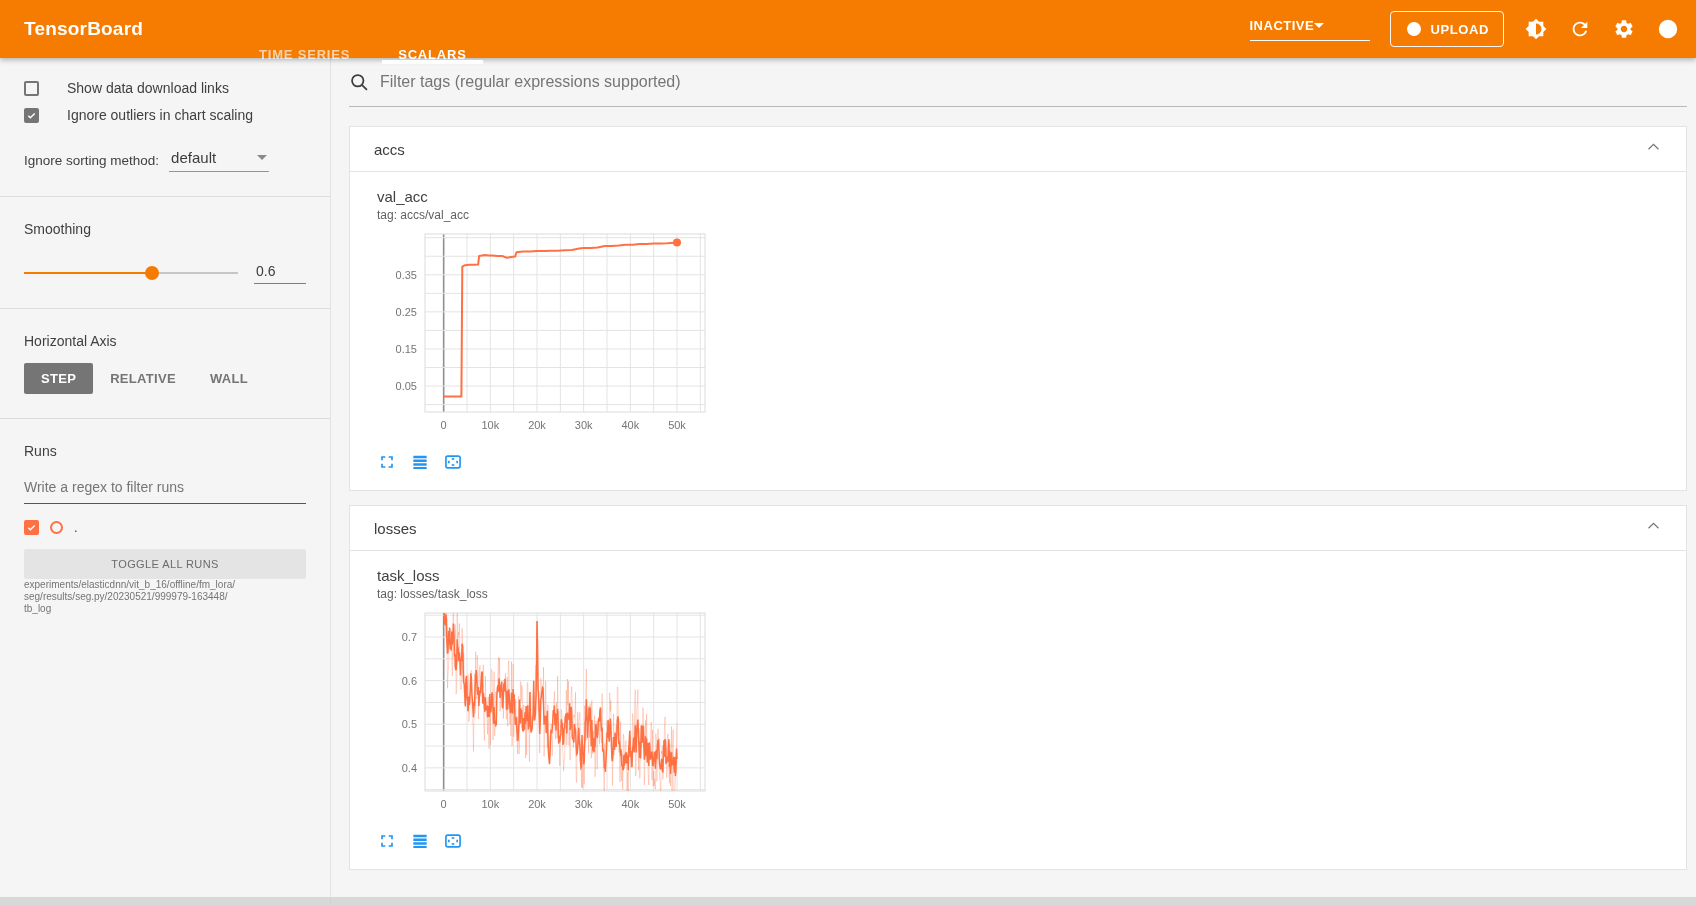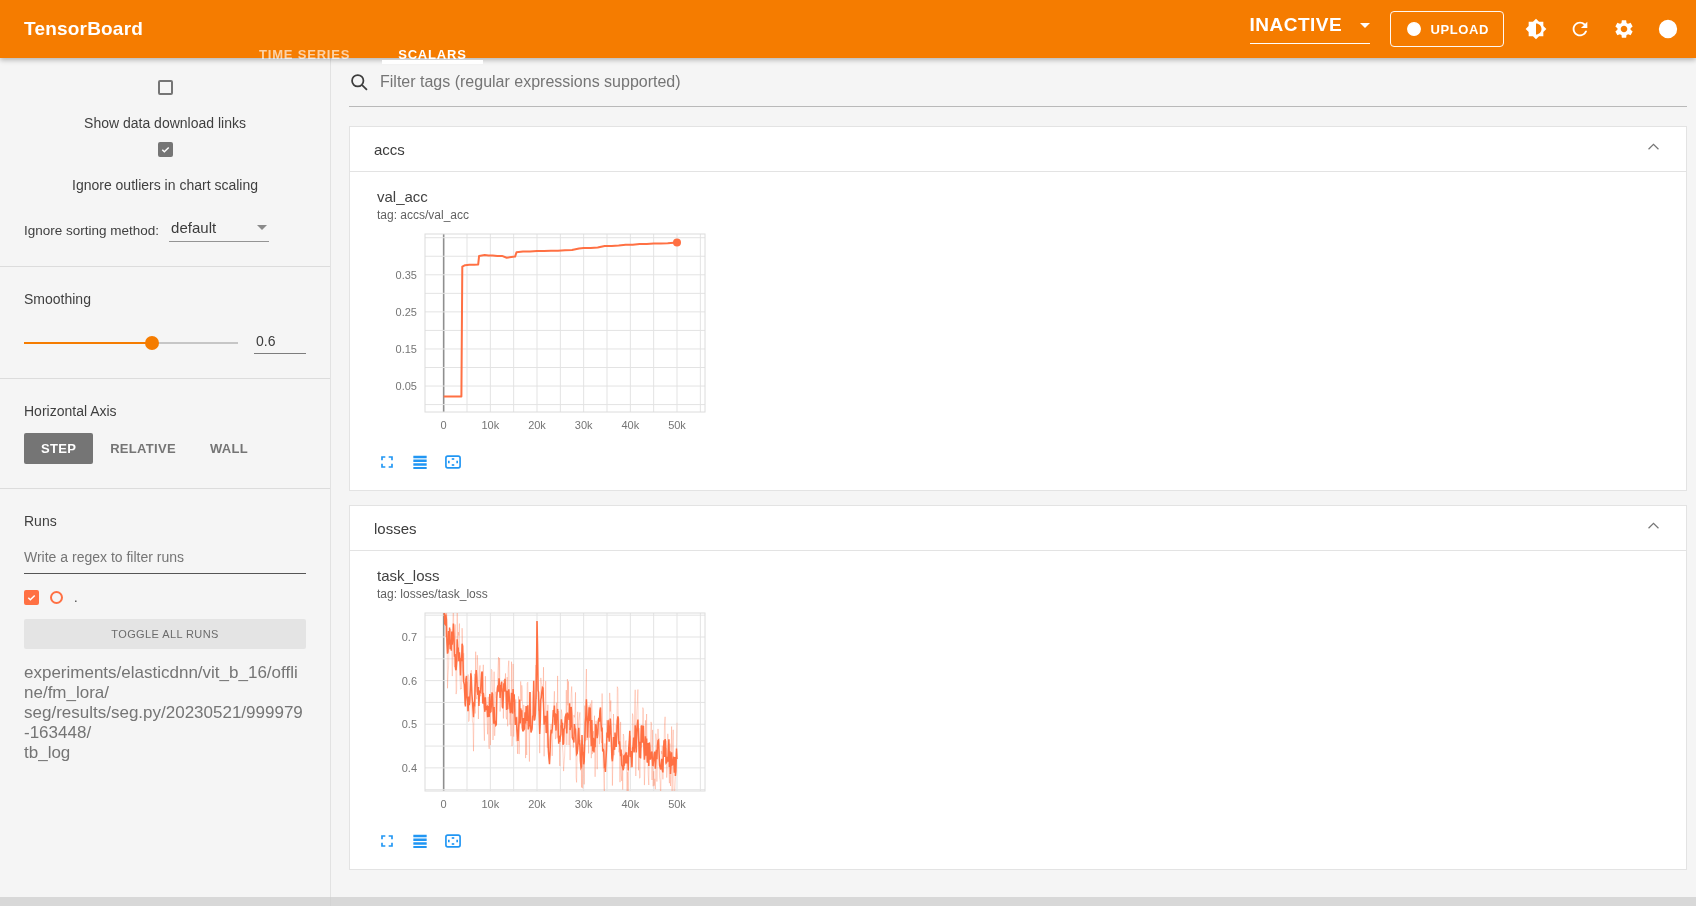--- a/index.html
+++ b/index.html
@@ -23,40 +23,40 @@
     position:relative; display:flex; align-items:center; padding:10px 24px;
     font-size:13px; font-weight:bold; letter-spacing:0.8px;
     color:rgba(255,255,255,0.65); cursor:pointer; text-transform:uppercase;margin-top:44px;
   }
   .tab.active { color:#fff; }
   .tab.active::after {
     content:""; position:absolute; left:8px; right:8px; bottom:0; height:4px; background:#fff;
   }
   .header-right { margin-left:auto; display:flex; align-items:center; gap:20px; margin-right:16px; }
   .status-select {
-    width:120px; display:flex; justify-content:space-between; align-items:center;
+    width:120px; display:flex; align-items:center;
     border-bottom:1px solid #fff; padding-bottom:7px; color:#fff;
-    font-size:19px; font-weight:bold; letter-spacing:0.5px; cursor:pointer;
+    font-size:13px; font-weight:bold; letter-spacing:0.5px; cursor:pointer;
   }
   .caret-down-white { width:0; height:0; border-left:5px solid transparent; border-right:5px solid transparent; border-top:5px solid #fff; }
   .upload-btn {
     display:flex; align-items:center; gap:8px; border:1.5px solid rgba(255,255,255,0.95);
     border-radius:4px; background:transparent; color:#fff; padding:8px 14px;
     font-size:13px; font-weight:bold; letter-spacing:0.6px; cursor:pointer;
     font-family:"Liberation Sans",sans-serif;
   }
   .hicon { width:24px; height:24px; cursor:pointer; display:flex; align-items:center; justify-content:center; }
   .hicon svg { width:22px; height:22px; fill:#fff; }
 
   
   .sidebar {
     position:absolute; top:58px; left:0; width:331px; bottom:0;
     background:#f5f5f5; border-right:1px solid #e2e2e2; padding:22px 24px 0 24px;
   }
-  .cb-row { display:flex; align-items:center; gap:20px; margin-bottom:11px; cursor:pointer;flex-direction:column; }
+  .cb-row { display:flex; align-items:center; gap:28px; margin-bottom:11px; cursor:pointer; }
   .cb { width:15px; height:15px; border:2px solid #757575; border-radius:2px; flex:0 0 auto; position:relative; background:#f5f5f5; }
   .cb.checked { background:#757575; border-color:#757575; }
   .cb.checked.orange { background:#ff7043; border-color:#ff7043; }
   .cb svg { position:absolute; inset:0; width:100%; height:100%; display:none; }
   .cb.checked svg { display:block; }
   .cb-label { font-size:14px; color:#3f3f3f; }
   .tooltip-row { display:flex; align-items:flex-end; gap:10px; margin-top:26px; }
   .tooltip-label { font-size:13.5px; color:#3f3f3f; padding-bottom:4px; }
   .dd {
     display:flex; justify-content:space-between; align-items:center; width:100px;
@@ -89,21 +89,21 @@
   }
   .regex-input::placeholder { color:#757575; }
   .run-row { display:flex; align-items:center; gap:11px; margin-top:16px; }
   .run-circle { width:13px; height:13px; border:2px solid #ff7043; border-radius:50%; }
   .run-name { font-size:13px; color:#424242; }
   .toggle-all {
     width:100%; margin-top:14px; background:#e4e4e4; border:none; border-radius:2px;
     padding:9px 0; font-size:11px; color:#6b6b6b; letter-spacing:0.4px; cursor:pointer;
     font-family:"Liberation Sans",sans-serif;
   }
-  .exp-path { margin-top:14px; font-size:17px; color:#757575; line-height:1.18; word-break:break-all; }
+  .exp-path { font-size:10px; color:#757575; line-height:1.18; word-break:break-all; }
 
   
   .main { position:absolute; left:331px; top:58px; right:0; bottom:0; background:#f5f5f5; }
   .filter-row {
     display:flex; align-items:center; gap:10px; margin:0 9px 0 18px;
     height:49px; border-bottom:1px solid #b9b9b9;
   }
   .filter-row svg { width:21px; height:21px; flex:0 0 auto; }
   .filter-input {
     flex:1; border:none; background:transparent; font-size:16px; color:#3c3c3c;

